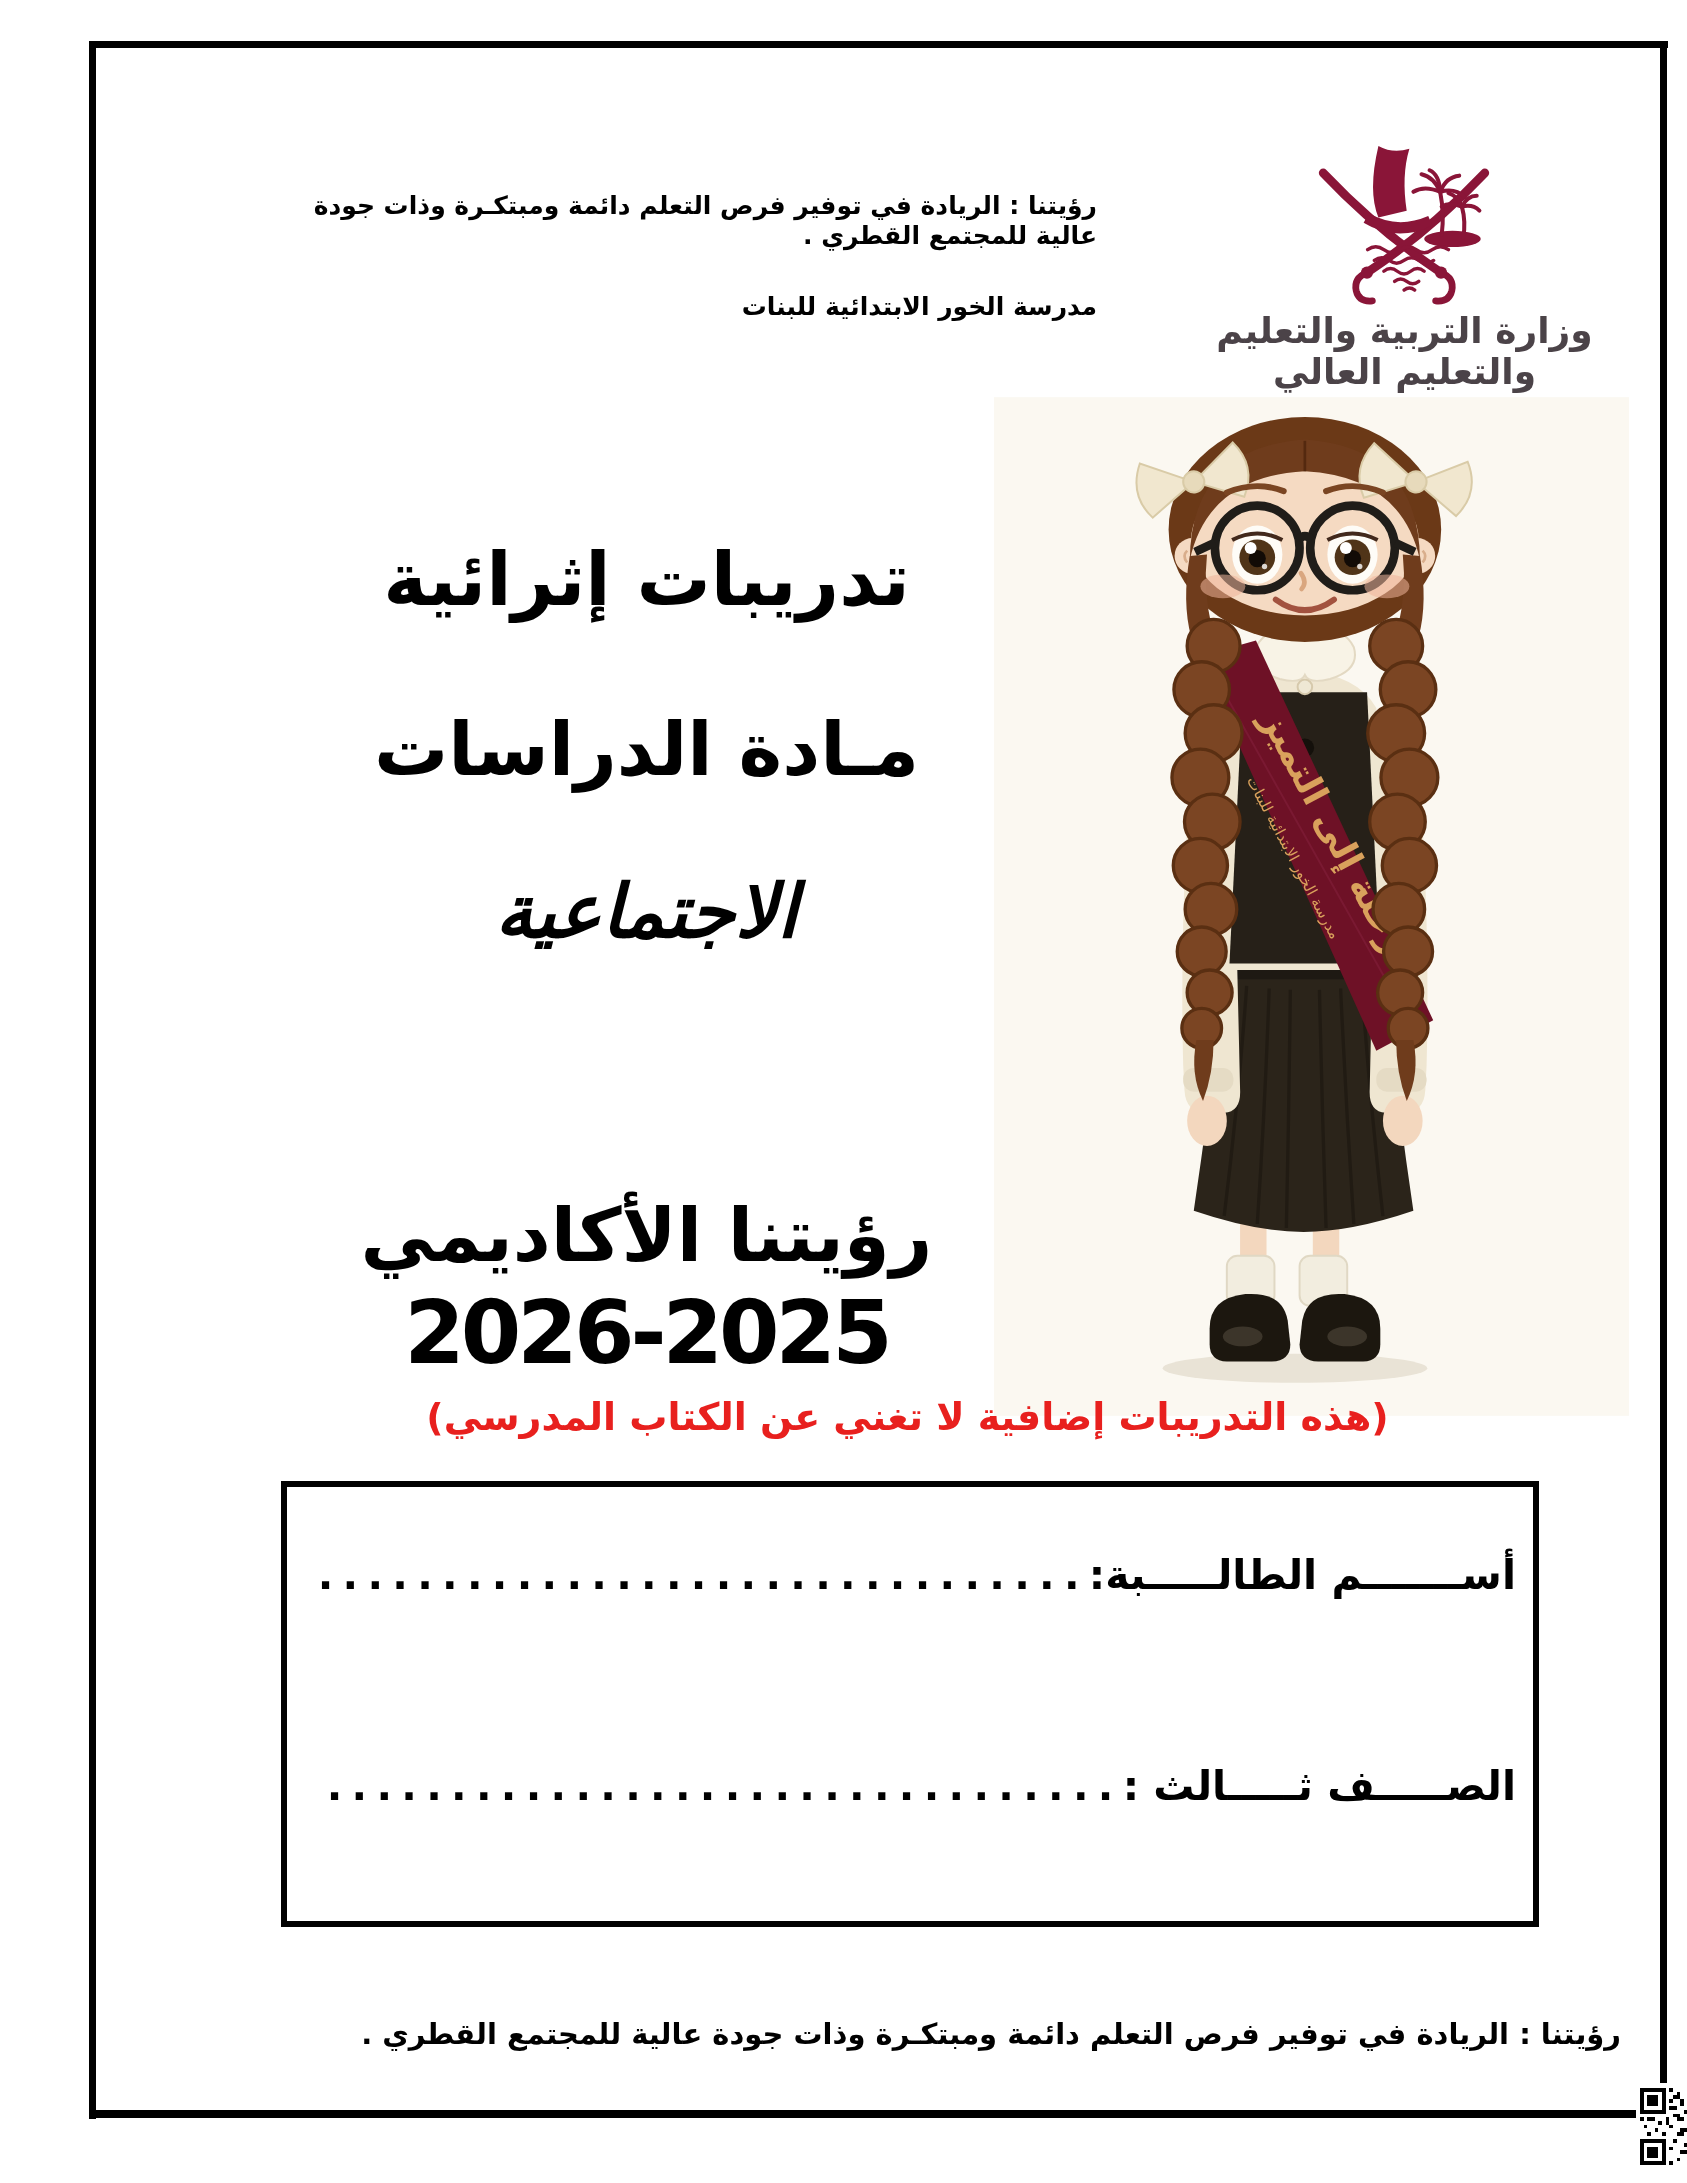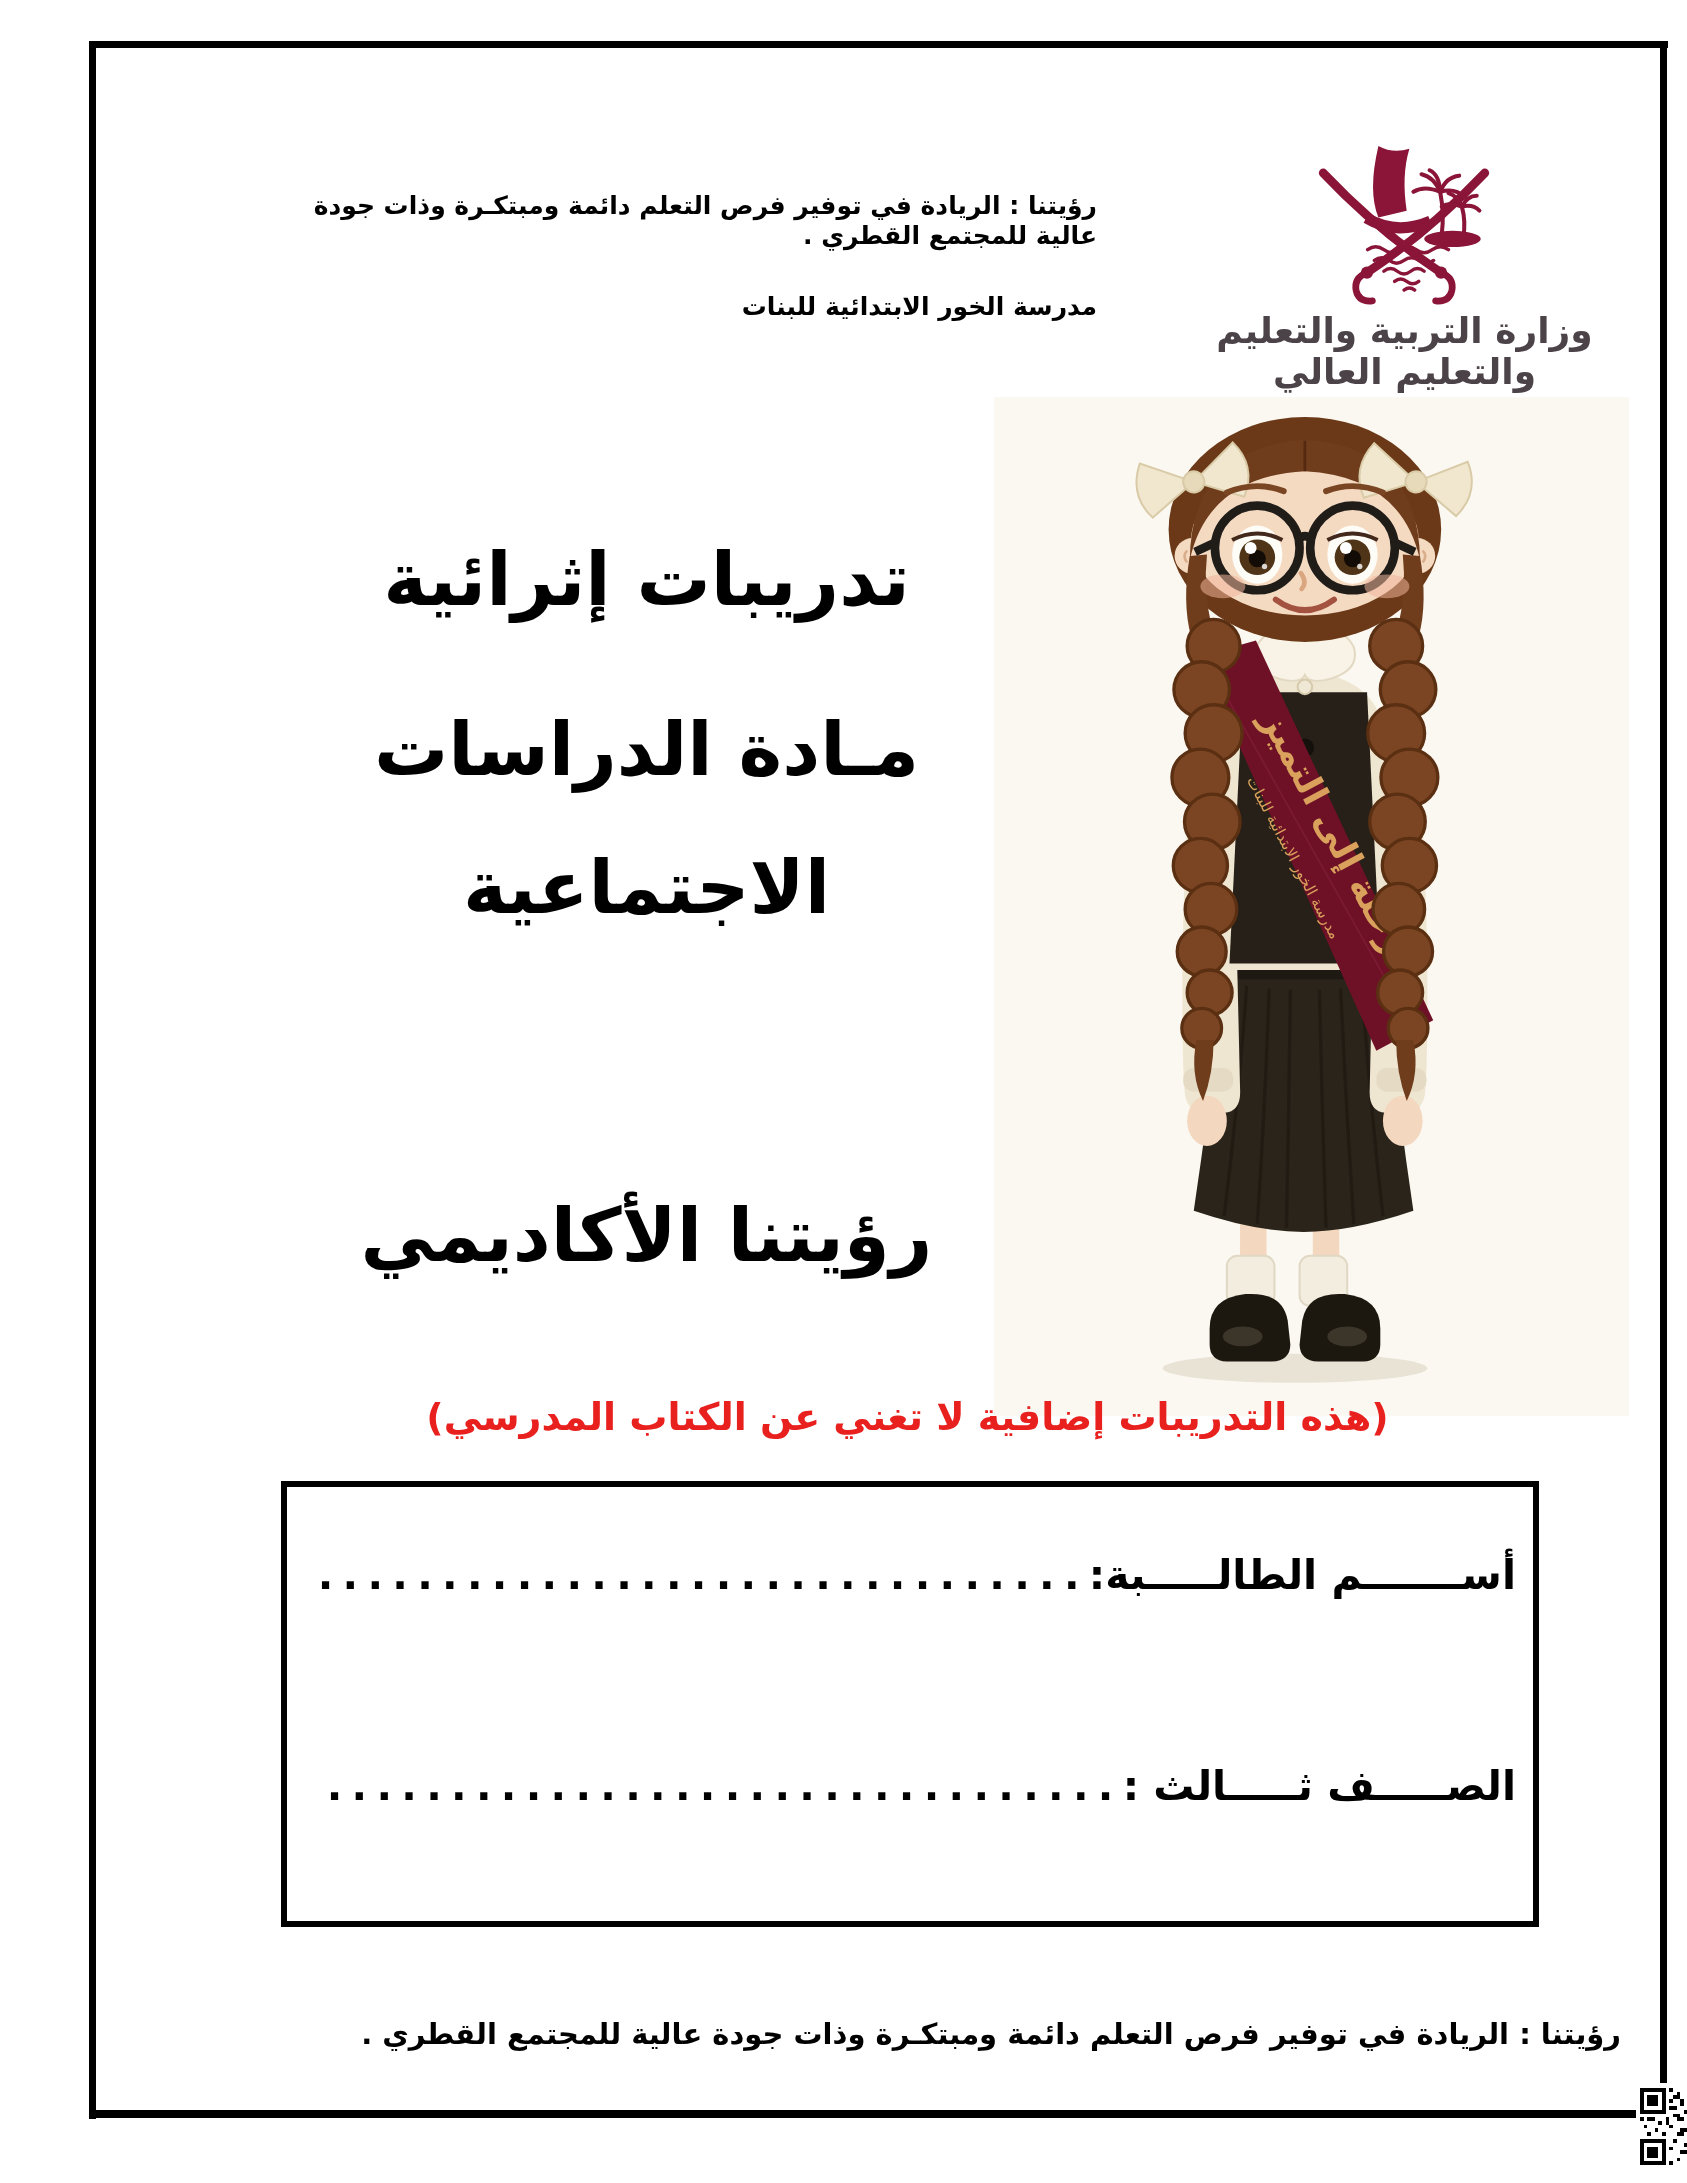--- a/index.html
+++ b/index.html
@@ -23,21 +23,21 @@
   .logo-emblem{position:absolute;left:1250px;top:111px;width:212px;height:202px;}
   .logo-text{position:absolute;left:1125px;top:310px;width:463px;text-align:center;color:#4b4348;}
   .logo-ar{font-size:36px;font-weight:bold;}
   .logo-en{font-size:14px;font-weight:bold;letter-spacing:1.3px;margin-top:10.6px;
     font-family:"Liberation Sans",sans-serif;}
   .logo-state{font-size:17px;font-weight:bold;margin-top:9.3px;}
 
   
   .title-line{position:absolute;left:165px;width:867px;text-align:center;
     font-size:74px;font-weight:bold;white-space:nowrap;}
-  .t0{top:536px;} .t1{top:706px;} .t2{top:844px;} .t3{top:1030px;} .t4{top:1192px;}
+  .t0{top:536px;} .t1{top:706px;} .t2{top:868px;font-style:italic;} .t3{top:1030px;} .t4{top:1192px;}
   .title-year{position:absolute;left:165px;width:867px;top:1282px;text-align:center;
     font-size:87px;font-weight:bold;letter-spacing:-4px;white-space:nowrap;}
 
   
   .notice{position:absolute;left:198px;top:1395px;width:1323px;text-align:center;
     font-size:38px;font-weight:bold;white-space:nowrap;}
 
   
   .student-box{position:absolute;left:233px;top:1481px;width:1258px;height:446px;
     border:6.6px solid #000;box-sizing:border-box;}
@@ -234,20 +234,21 @@
       <circle cx="626" cy="954" r="30"></circle>
     </g>
     <path d="M306,972 Q296,1024 316,1064 Q332,1022 332,972 Z" fill="#6F3C1C"></path>
     <path d="M634,972 Q644,1024 624,1064 Q608,1022 608,972 Z" fill="#6F3C1C"></path>
   </svg>
 
   <div class="title-line t0" dir="rtl">تدريبات إثرائية</div>
   <div class="title-line t1" dir="rtl">مـادة الدراسات</div>
   <div class="title-line t2" dir="rtl">الاجتماعية</div>
   <div class="title-line t4" dir="rtl">رؤيتنا الأكاديمي</div>
+  <div class="title-year" dir="ltr">2026-2025</div>
 
   <div class="notice" dir="rtl" style="color:#E8201E">(هذه التدريبات إضافية لا تغني عن الكتاب المدرسي)</div>
 
   <div class="student-box">
     <div class="box-row row-name" dir="rtl">
       <span class="box-label">أســـــــم الطالـــــبة:</span>
       <span class="box-dots">....................................</span>
     </div>
     <div class="box-row row-class" dir="rtl">
       <span class="box-label">الصـــــف ثـــــالث :</span>

